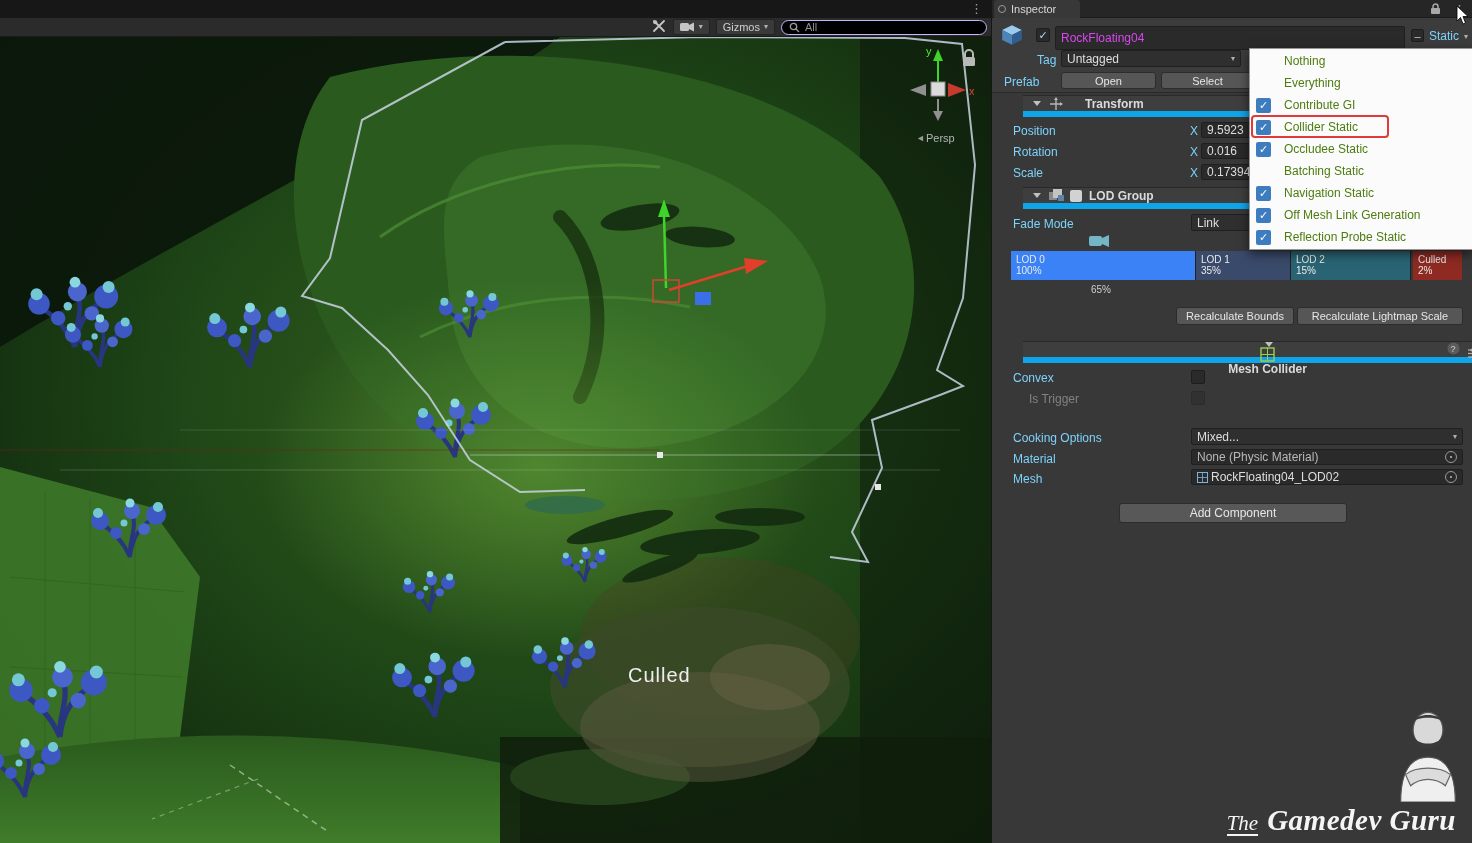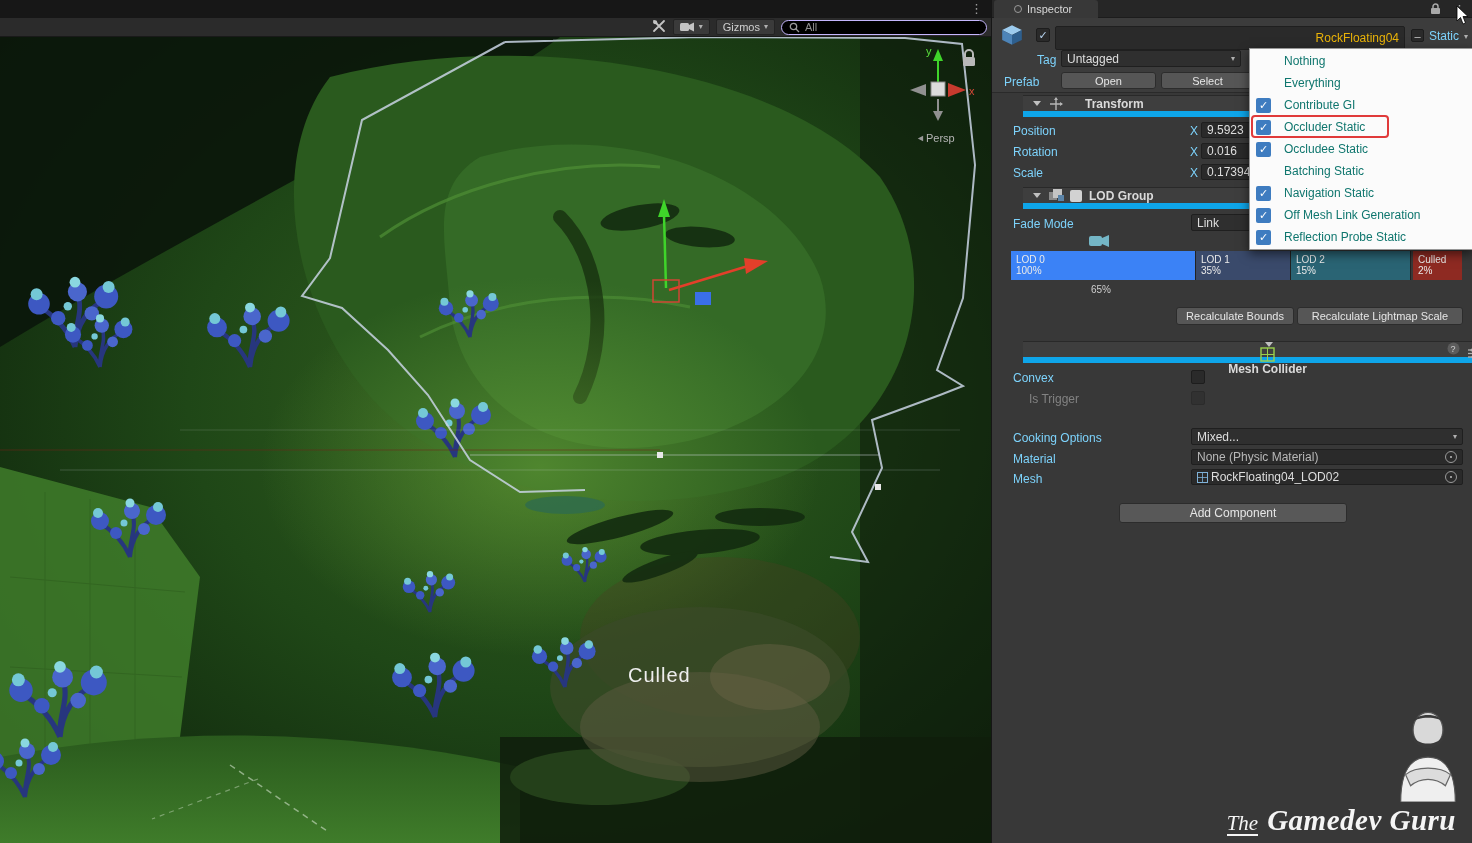--- a/index.html
+++ b/index.html
@@ -15,21 +15,21 @@
   .scene-toolbar { position:absolute; left:0; top:18px; width:991px; height:19px; background:#2b2b2b; border-bottom:1px solid #191919; display:flex; align-items:center; justify-content:flex-end; gap:6px; padding-right:4px; }
   .tb-btn { height:16px; background:#3a3a3a; border:1px solid #232323; border-radius:2px; color:#cfcfcf; font-size:11px; display:flex; align-items:center; padding:0 6px; gap:4px; }
   .dd-caret { color:#b0b0b0; font-size:8px; line-height:8px; }
   .search-pill { width:206px; height:15px; background:#000000; border:1px solid #c4b5fd; border-radius:8px; display:flex; align-items:center; color:#8f8f8f; font-size:11px; padding:0 7px; gap:5px; }
   .viewport { position:absolute; left:0; top:37px; width:991px; height:806px; }
   .culled-label { position:absolute; left:628px; top:664px; font-size:20px; color:#eeeeee; letter-spacing:1px; }
 
   
   .inspector { position:absolute; left:991px; top:0; width:481px; height:843px; background:#383838; border-left:1px solid #161616; }
   .insp-tabbar { position:absolute; left:0; top:0; width:481px; height:18px; background:#262626; border-bottom:1px solid #1c1c1c; }
-  .insp-tab { position:absolute; left:2px; top:0; width:104px; height:18px; background:#383838; border-radius:3px 3px 0 0; display:flex; align-items:center; gap:5px; padding-left:20px; font-size:11px; color:#d8d8d8; }
+  .insp-tab { position:absolute; left:2px; top:0; width:86px; height:18px; background:#383838; border-radius:3px 3px 0 0; display:flex; align-items:center; gap:5px; padding-left:4px; font-size:11px; color:#d8d8d8; }
   .tab-dot { width:8px; height:8px; border:1px solid #9a9a9a; border-radius:50%; }
   .go-header { position:absolute; left:0; top:18px; width:481px; height:75px; background:#3c3c3c; border-bottom:1px solid #2a2a2a; }
 
   .lbl { position:absolute; font-size:12px; color:#7dd3fc; white-space:nowrap; }
   .lbl.dim { color:#828282; }
   .field { position:absolute; background:#2a2a2a; border:1px solid #1f1f1f; border-radius:2px; font-size:12px; color:#dedede; display:flex; align-items:center; padding:0 5px; overflow:hidden; white-space:nowrap; }
   .dropdown { justify-content:space-between; background:#2f2f2f; }
   .btn { position:absolute; background:#565656; border:1px solid #2c2c2c; border-radius:3px; color:#e6e6e6; font-size:11px; display:flex; align-items:center; justify-content:center; overflow:hidden; white-space:nowrap; }
   .chk { position:absolute; width:14px; height:14px; background:#2a2a2a; border:1px solid #1d1d1d; border-radius:2px; color:#b9d6f2; font-size:11px; line-height:12px; text-align:center; }
   .chk.on::after { content:"✓"; }
@@ -47,21 +47,21 @@
   .lod-bar { position:absolute; left:19px; top:251px; width:452px; height:29px; display:flex; }
   .lod-seg { position:relative; padding:3px 0 0 5px; font-size:10px; line-height:11px; color:#eaeaea; border-right:1px solid #222; }
   .lod0 { width:185px; background:#3b82f6; }
   .lod1 { width:95px;  background:#3a4a6b; }
   .lod2 { width:120px; background:#2a6474; }
   .lod-gap { width:2px; background:#383838; }
   .lodc { width:49px; background:#8e2a22; border-right:none; }
 
   
   .ctx-menu { position:absolute; left:257px; top:48px; width:224px; background:#fbfbfb; border:1px solid #979797; box-shadow:0 4px 10px rgba(0,0,0,.55); z-index:50; padding:1px 0; }
-  .menu-item { height:22px; display:flex; align-items:center; color:#0f766e; font-size:12px; }
+  .menu-item { height:22px; display:flex; align-items:center; color:#4d7c0f; font-size:12px; }
   .mi-check { width:15px; height:15px; margin-left:6px; border-radius:2px; flex:0 0 15px; }
   .mi-check.on { background:#3e7cc0; color:#fff; text-align:center; font-size:11px; line-height:15px; }
   .mi-check.on::after { content:"✓"; }
   .mi-label { margin-left:13px; }
   .red-box { position:absolute; left:1px; top:66px; width:138px; height:23px; border:2px solid #e03a3a; border-radius:4px; pointer-events:none; }
 
   .picker { width:12px; height:12px; border:1px solid #9a9a9a; border-radius:50%; position:relative; flex:0 0 12px; margin-left:4px; }
   .picker::after { content:""; position:absolute; left:4px; top:4px; width:2px; height:2px; background:#bdbdbd; border-radius:50%; }
 
   .add-comp { left:127px; top:503px; width:228px; height:20px; font-size:12px; background:#585858; }
@@ -258,21 +258,21 @@
     <div class="go-header"></div>
 
     <span style="position:absolute;left:8px;top:23px;">
       <svg width="24" height="24" viewBox="0 0 22 22">
           <polygon points="11,2 20,6.5 11,11 2,6.5" fill="#9ccbee"></polygon>
           <polygon points="2,6.5 11,11 11,20 2,15.5" fill="#4d84b8"></polygon>
           <polygon points="20,6.5 11,11 11,20 20,15.5" fill="#2e5f8e"></polygon>
         </svg>
     </span>
     <span class="chk on" style="left:44px;top:28px;"></span>
-    <input class="field" style="left: 63px; top: 26px; width: 350px; height: 24px; color: #eab308; text-align: right;" value="RockFloating04">
+    <input class="field" style="left: 63px; top: 26px; width: 350px; height: 24px; color: #d946ef;" value="RockFloating04">
     <span class="chk mixed" style="left:419px;top:29px;"></span>
     <span class="lbl" style="left:437px;top:29px;">Static</span>
     <span class="dd-caret" style="position:absolute;left:472px;top:33px;">▾</span>
 
     <span class="lbl" style="left:45px;top:53px;">Tag</span>
     <span class="field dropdown" style="left:69px;top:50px;width:180px;height:17px;">
       <span>Untagged</span>
       <span class="dd-caret">▾</span>
     </span>
 
@@ -422,21 +422,21 @@
       <div class="menu-item">
         <span class="mi-check"></span>
         <span class="mi-label">Everything</span>
       </div>
       <div class="menu-item">
         <span class="mi-check on"></span>
         <span class="mi-label">Contribute GI</span>
       </div>
       <div class="menu-item">
         <span class="mi-check on"></span>
-        <span class="mi-label">Occluder Static</span>
+        <span class="mi-label">Collider Static</span>
       </div>
       <div class="menu-item">
         <span class="mi-check on"></span>
         <span class="mi-label">Occludee Static</span>
       </div>
       <div class="menu-item">
         <span class="mi-check"></span>
         <span class="mi-label">Batching Static</span>
       </div>
       <div class="menu-item">

